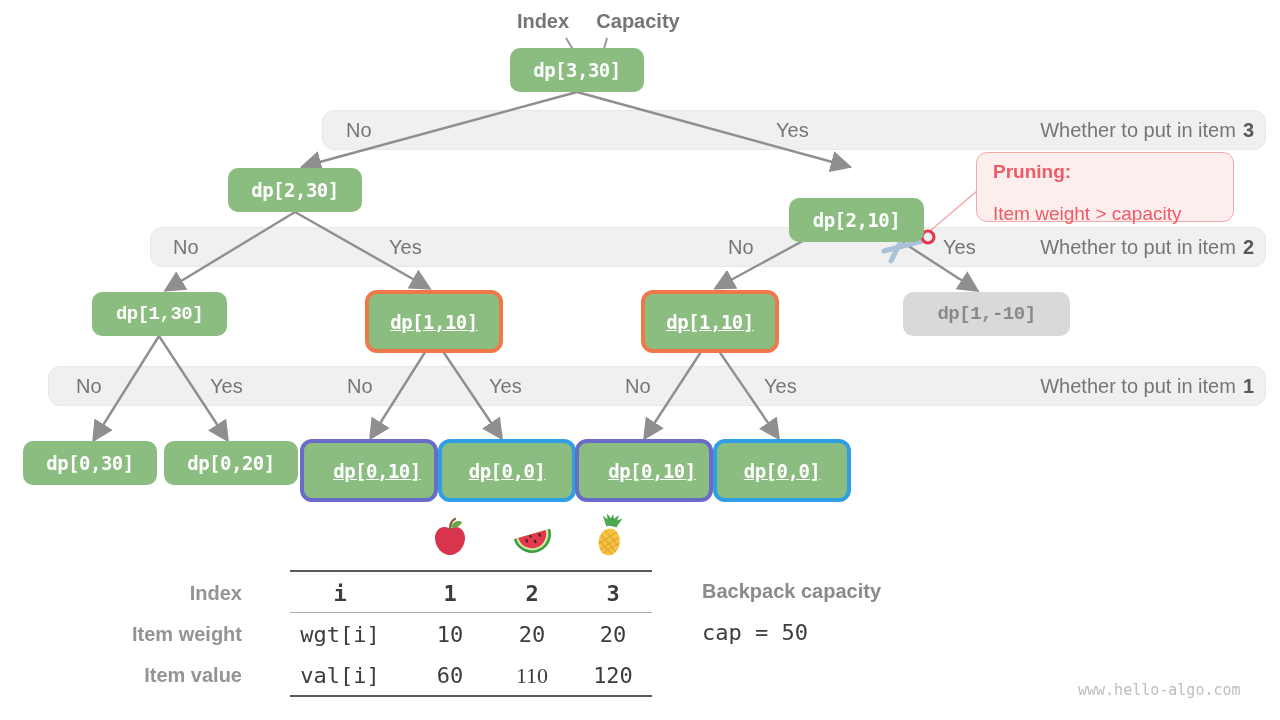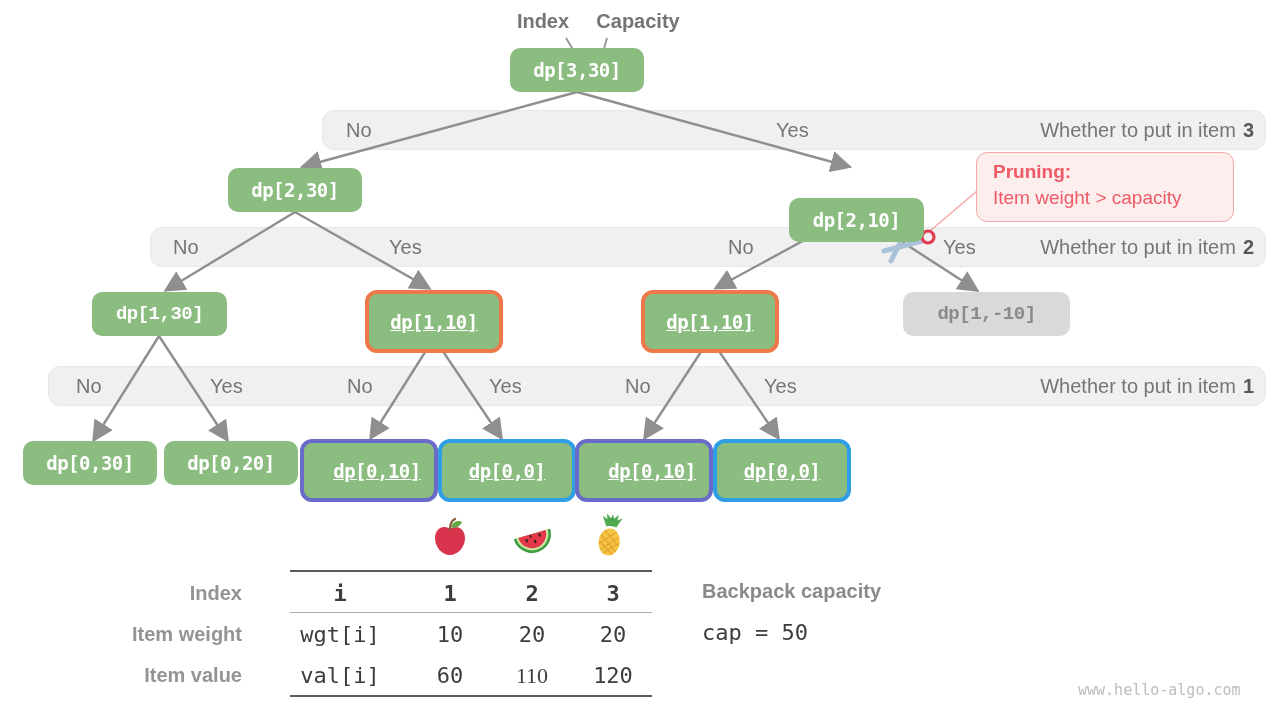--- a/index.html
+++ b/index.html
@@ -42,21 +42,21 @@
 
   
   .toplabel{position:absolute;top:10px;font-size:20px;font-weight:bold;color:#757575;
     text-align:center;z-index:3;}
 
   
   .pruning{position:absolute;left:976px;top:152px;width:258px;height:70px;z-index:4;
     background:var(--pruning-bg);border:1.5px solid var(--pruning-border);border-radius:11px;
     padding:8px 16px;font-size:19px;color:var(--pruning-red);}
   .pruning .ptitle{font-weight:bold;}
-  .pruning .pline2{margin-top:4px;}
+  .pruning .pline2{margin-top:20px;}
 
   
   .fruit{position:absolute;z-index:1;}
   .rule{position:absolute;left:290px;width:362px;background:#5a5a5a;z-index:1;}
   .rule.light{background:#ababab;}
   .tcell{position:absolute;z-index:1;font-family:"DejaVu Sans Mono",monospace;font-size:22px;
     color:#3c3c3c;transform:translateX(-50%);white-space:pre;}
   .tcell.hd{font-weight:bold;}
   .rowlabel{position:absolute;z-index:1;right:1038px;font-size:20px;font-weight:bold;
     color:#949494;white-space:nowrap;}

